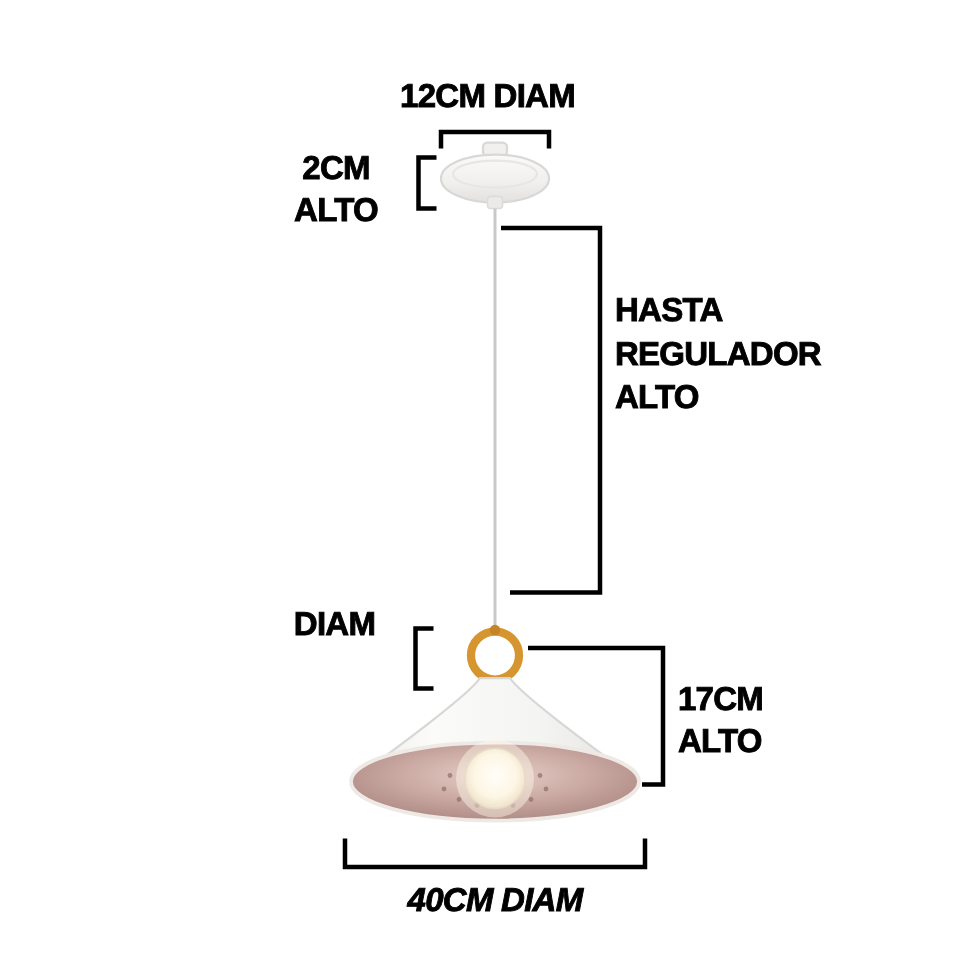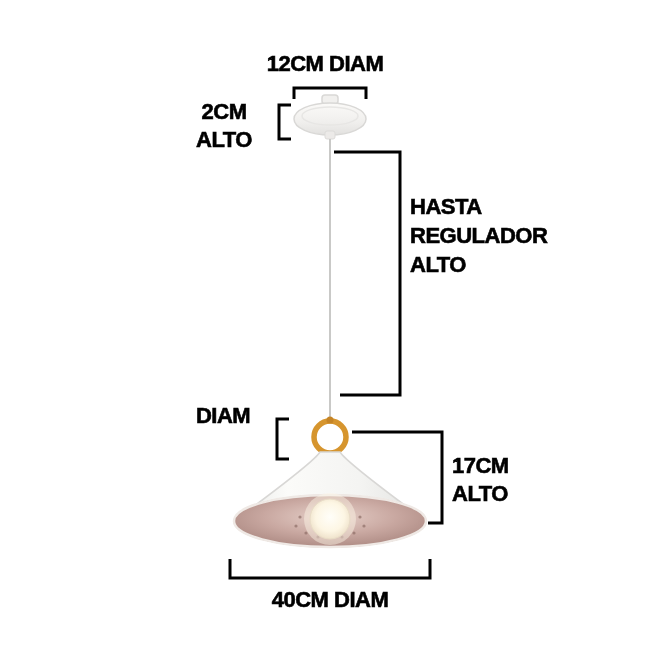--- a/index.html
+++ b/index.html
@@ -105,15 +105,15 @@
 
   <div class="dim-label ta-right" style="left:180px;top:402px;width:86px;">
     <div>DIAM</div>
   </div>
 
   <div class="dim-label ta-left" style="left:452px;top:452px;width:100px;">
     <div>17CM</div>
     <div>ALTO</div>
   </div>
 
-  <div class="dim-label ta-center" style="left:230px;top:586px;width:200px;">40CM DIAM</div>
+  <div class="dim-label ta-center" style="left:230px;top:586px;width:200px;font-style:italic;">40CM DIAM</div>
 
 </div>
 
 </body></html>

